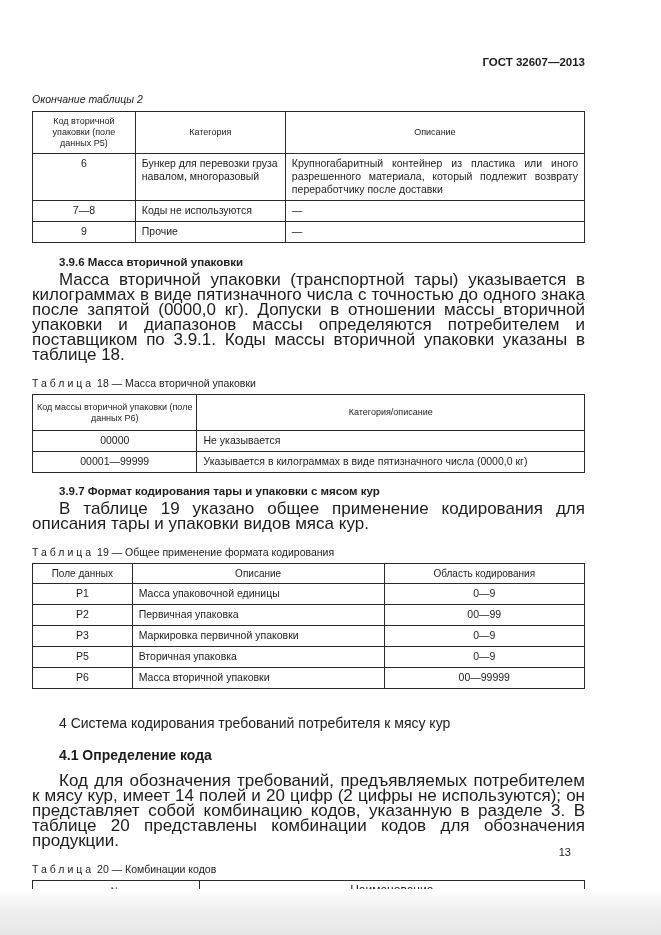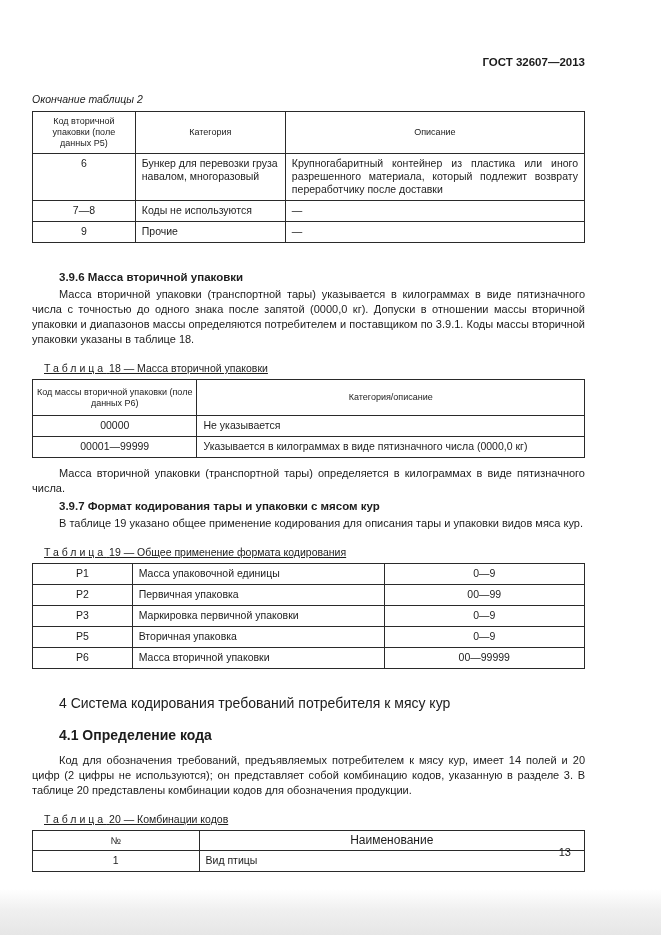--- a/index.html
+++ b/index.html
@@ -43,34 +43,33 @@
     padding: 3px 6px 4px;
   }
   td.center { text-align: center; }
   td.justify { text-align: justify; }
   .hdr-tall th { height: 36px; }
   .row-min td { height: 19px; }
 
   .sub-heading {
     font-size: 11.5px;
     font-weight: bold;
-    margin: 28px 0 4px;
+    margin: 13px 0 4px;
     padding-left: 27px;
   }
   p.body {
-    font-size: 11px;
+    font-size: 17px;
     line-height: 15px;
     text-align: justify;
     text-indent: 27px;
     margin: 0 0 2px;
   }
   .tab-caption {
     font-size: 10.5px;
-    margin: 15px 12px 5px;
-    text-decoration: underline;
+    margin: 15px 0 5px;
   }
   .cap-word { letter-spacing: 3px; }
 
   .section-heading {
     font-size: 14px;
     font-weight: normal;
     margin: 26px 0 0;
     padding-left: 27px;
   }
   .subsection-heading {
@@ -156,37 +155,41 @@
       <td>Не указывается</td>
     </tr>
     <tr class="row-min">
       <td class="center">00001—99999</td>
       <td>Указывается в килограммах в виде пятизначного числа (0000,0 кг)</td>
     </tr>
   </tbody>
     </table>
 
   <div class="spacer-sm"></div>
-  <p class="body">Масса вторичной упаковки (транспортной тары) определяется в килограммах в виде пятизначного числа.</p>
 
   <div class="sub-heading" style="margin-top:4px">3.9.7 Формат кодирования тары и упаковки с мясом кур</div>
   <p class="body">В таблице 19 указано общее применение кодирования для описания тары и упаковки видов мяса кур.</p>
 
   <div class="tab-caption">
     <span class="cap-word">Таблица</span>
     <span>19 — Общее применение формата кодирования</span>
   </div>
 
   <table>
     <colgroup>
         <col style="width:97px">
         <col style="width:245px">
         <col style="width:195px">
       </colgroup>
     <tbody>
+        <tr>
+      <th style="font-size:10px">Поле данных</th>
+      <th style="font-size:10px">Описание</th>
+      <th style="font-size:10px">Область кодирования</th>
+    </tr>
     <tr class="row-min">
       <td class="center">Р1</td>
       <td>Масса упаковочной единицы</td>
       <td class="center">0—9</td>
     </tr>
     <tr class="row-min">
       <td class="center">Р2</td>
       <td>Первичная упаковка</td>
       <td class="center">00—99</td>
     </tr>

